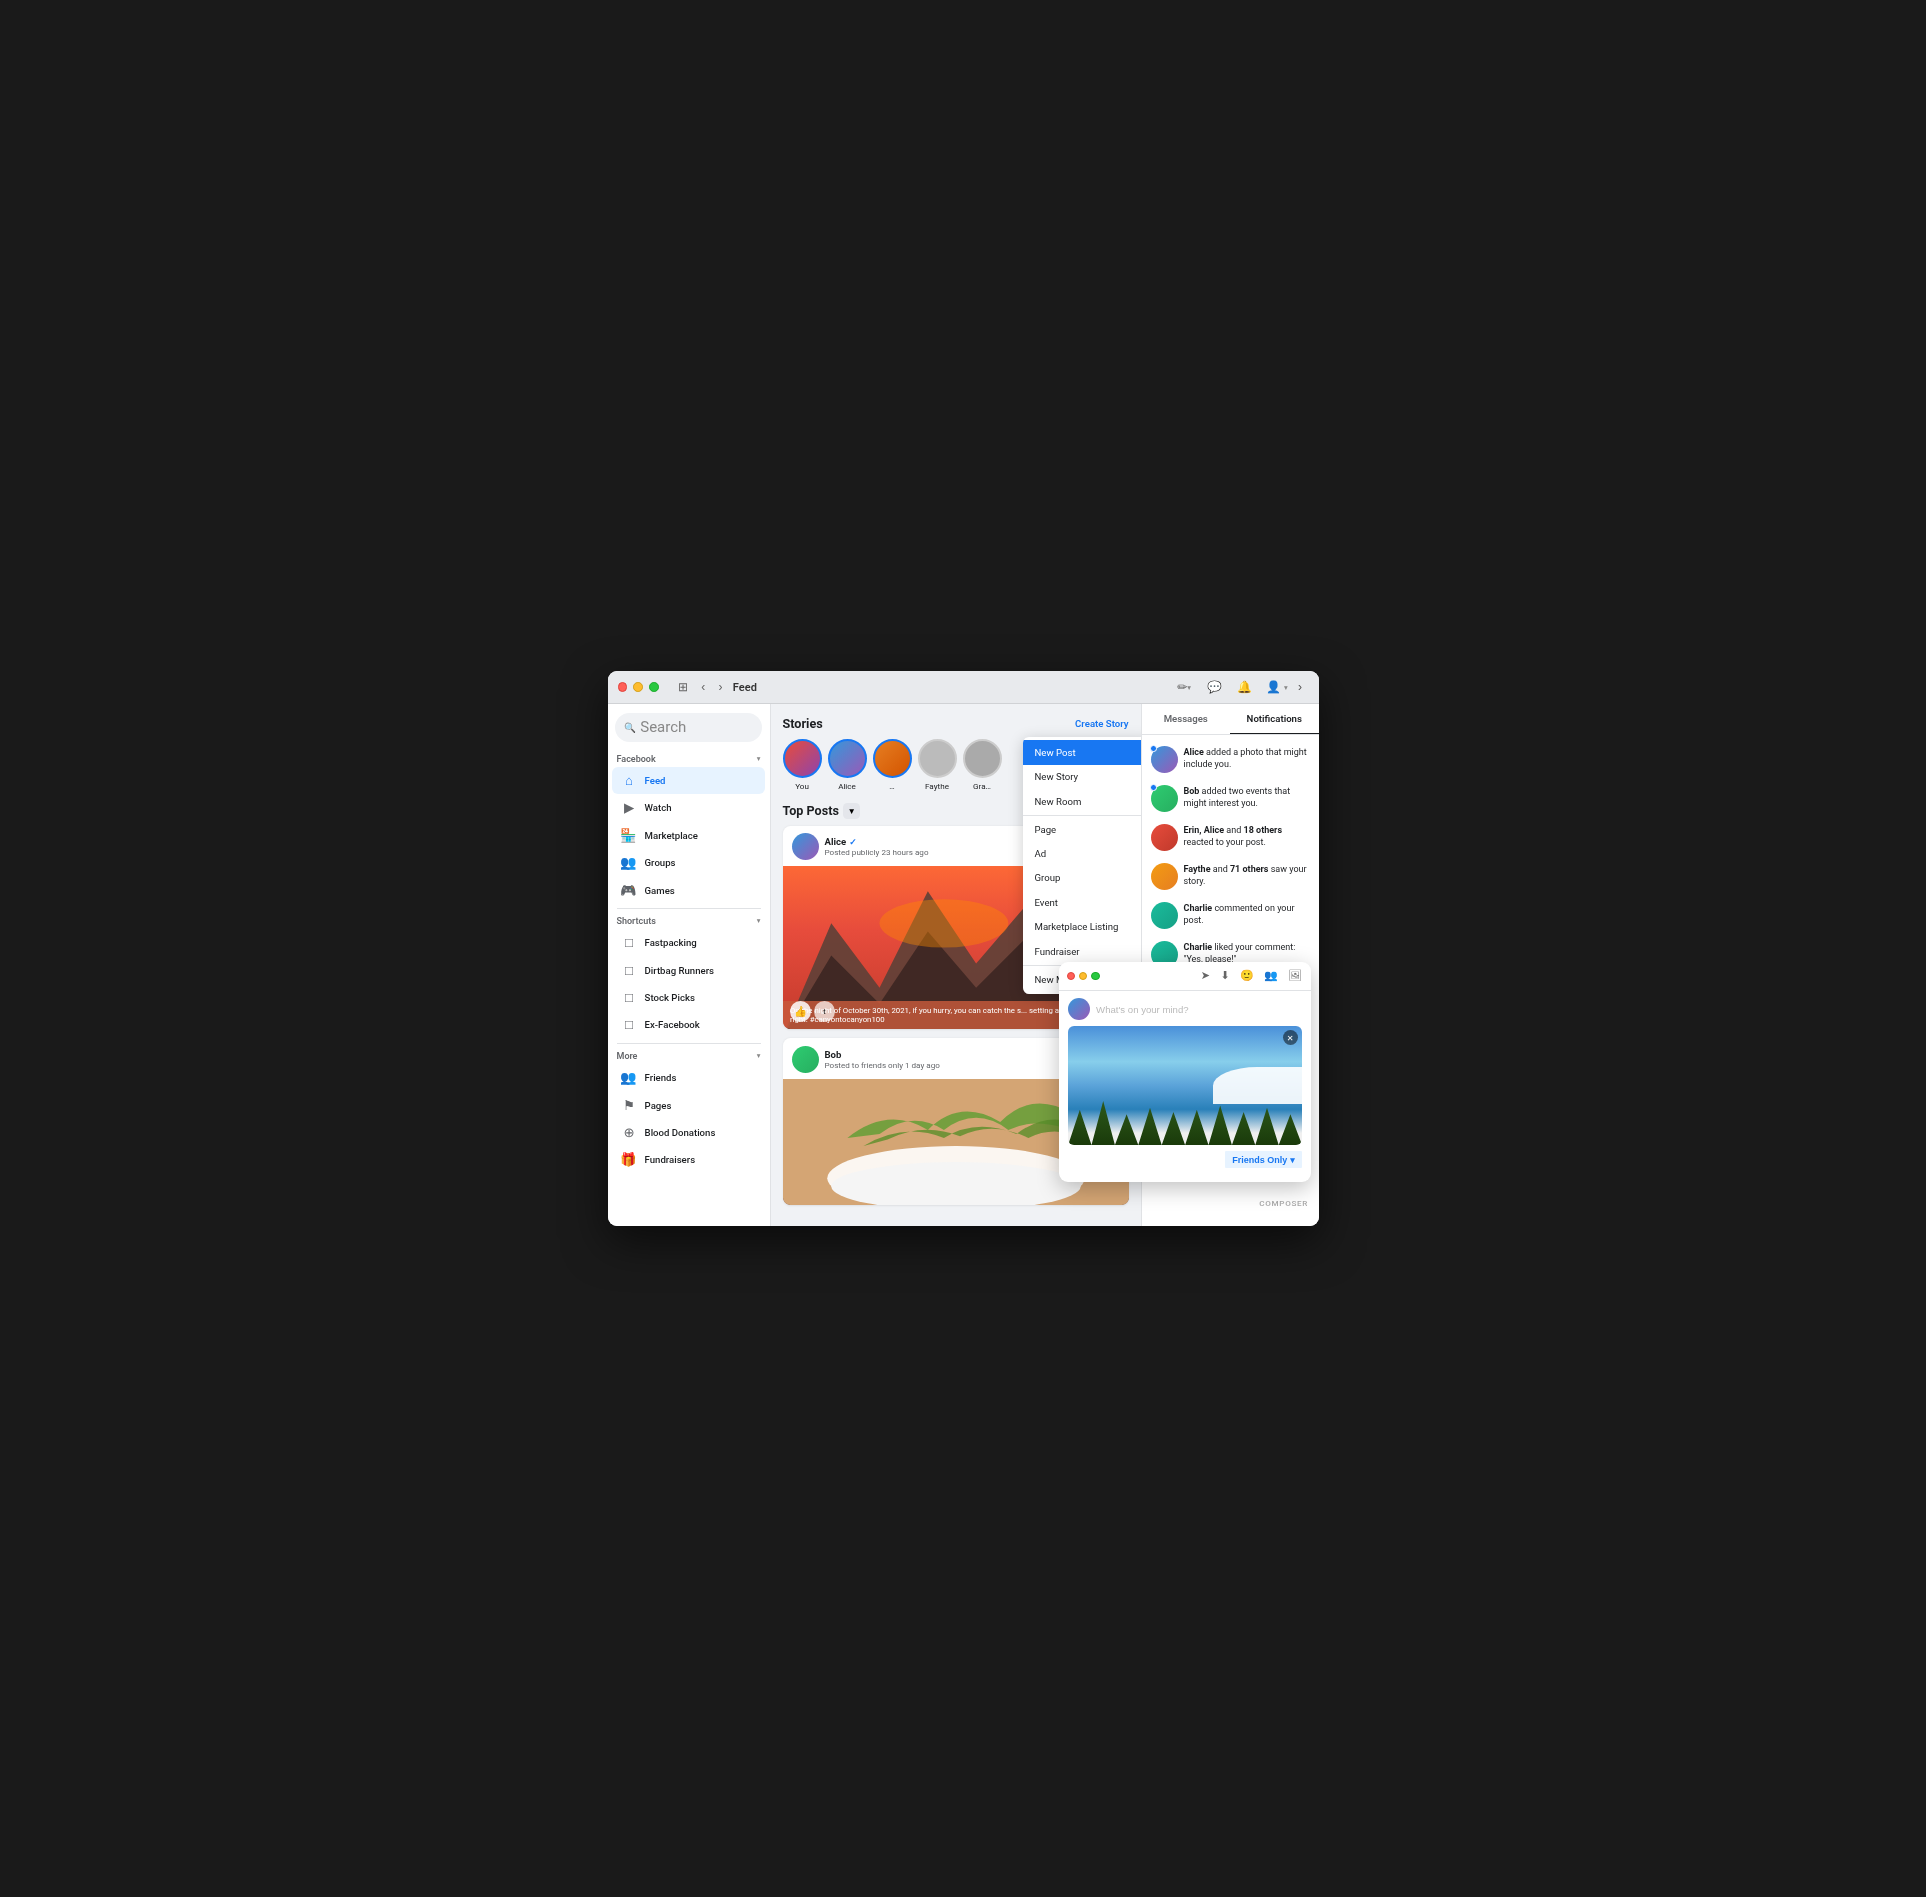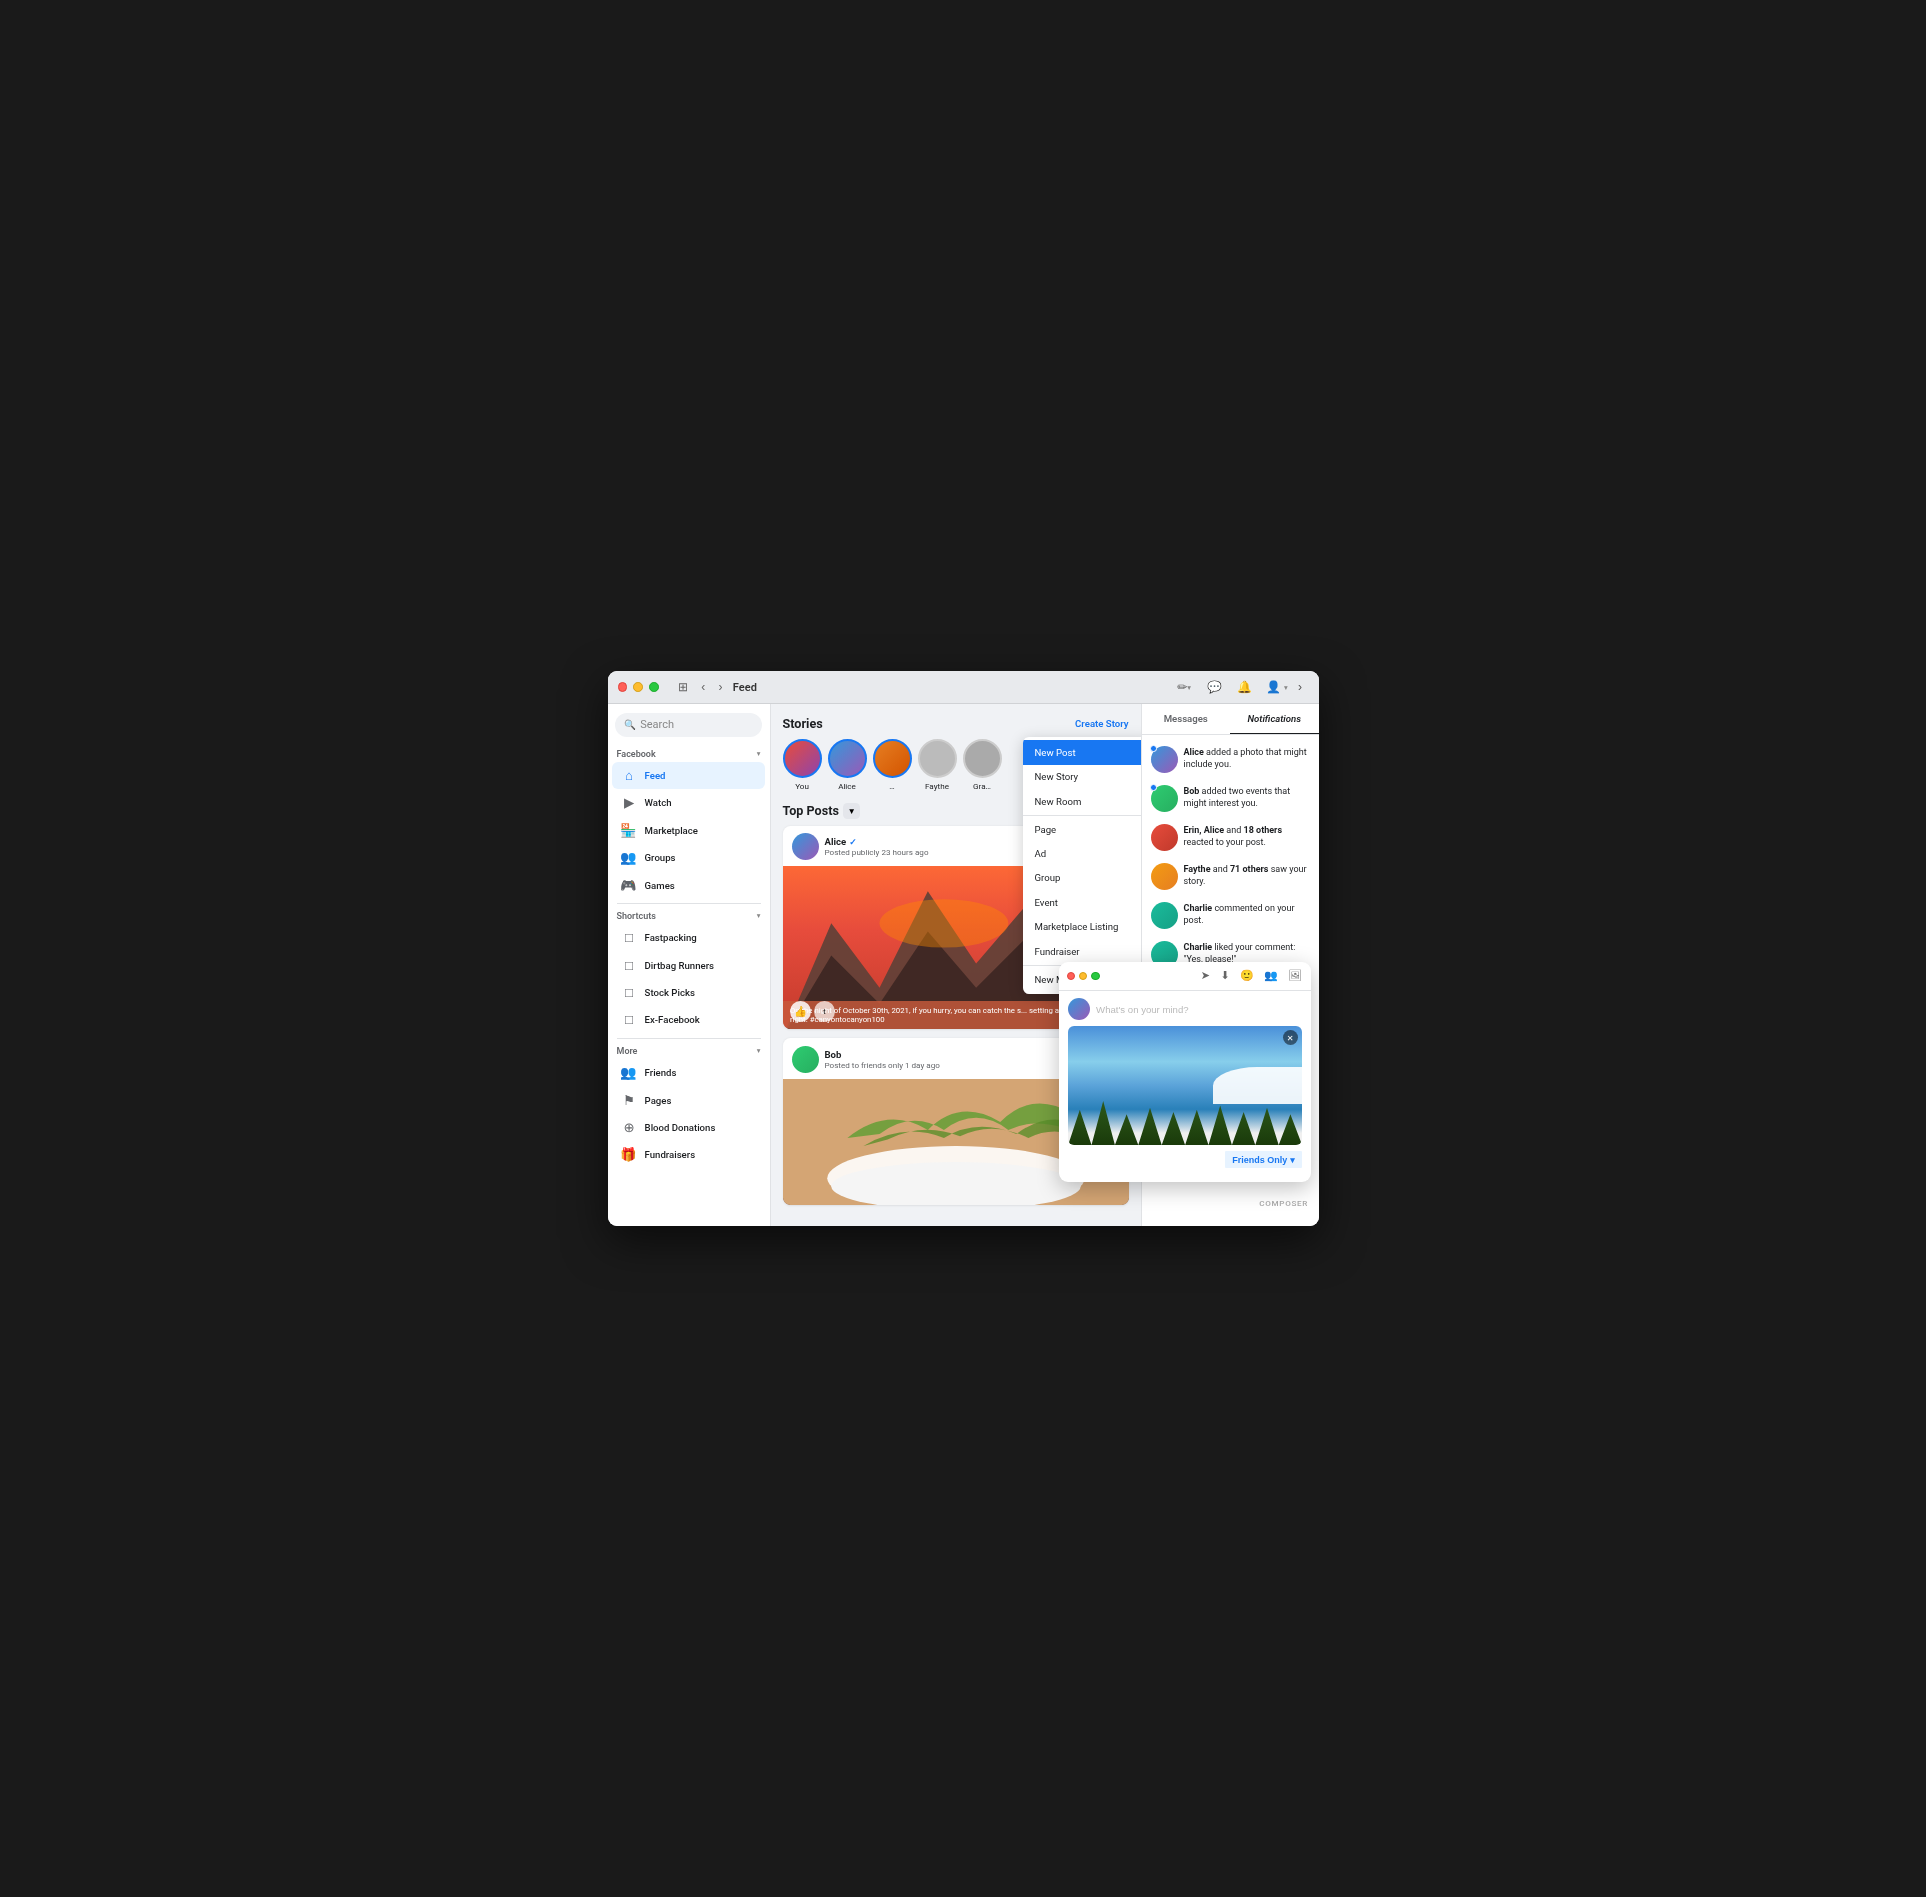--- a/index.html
+++ b/index.html
@@ -134,21 +134,21 @@
       display: flex;
       align-items: center;
       background: #f0f2f5;
       border-radius: 15px;
       padding: 5.2px 9px;
       margin: 0 7.4px 9px;
       gap: 4.4px;
       cursor: text;
     }
     .search-icon-svg { color: #666; font-size: 9.6px; }
-    .search-placeholder { color: #888; font-size: 11px; }
+    .search-placeholder { color: #888; font-size: 15px; }
 
     .sidebar-section {
       margin-bottom: 3px;
     }
     .sidebar-section-header {
       display: flex;
       align-items: center;
       justify-content: space-between;
       padding: 3px 9px;
       cursor: pointer;
@@ -347,21 +347,20 @@
       padding: 9px 0;
       font-size: 9.6px;
       font-weight: 600;
       color: #65676b;
       cursor: pointer;
       border-bottom: 1.5px solid transparent;
     }
     .right-panel-tab.active {
       color: #1c1e21;
       border-bottom-color: #1c1e21;
-      font-style: italic;
     }
 
     .notification-list { padding: 4.4px 0; }
     .notification-item {
       display: flex;
       align-items: flex-start;
       padding: 6px 9px;
       gap: 6px;
       cursor: pointer;
     }

